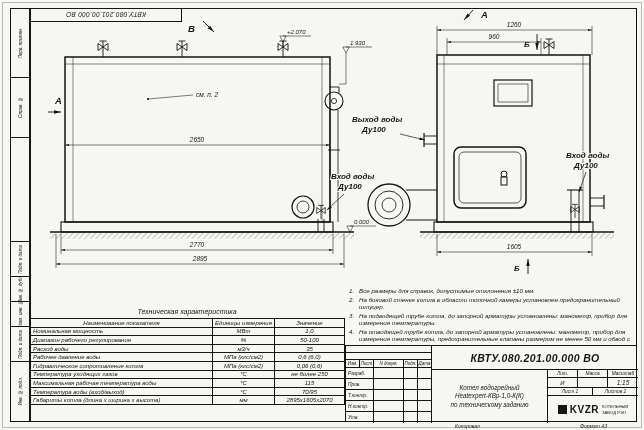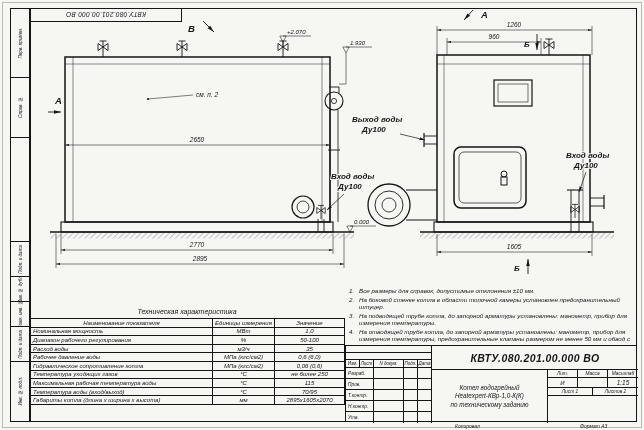--- a/index.html
+++ b/index.html
@@ -342,17 +342,25 @@
 
     <div class="cell br bb f48" style="left:202px;top:24px;width:30px;height:8px">Лит.</div>
     <div class="cell br bb f48" style="left:232px;top:24px;width:30px;height:8px">Масса</div>
     <div class="cell bb f48" style="left:262px;top:24px;width:30px;height:8px">Масштаб</div>
     <div class="cell br bb f6" style="left:202px;top:32px;width:30px;height:10px">И</div>
     <div class="cell br bb f6" style="left:232px;top:32px;width:30px;height:10px"></div>
     <div class="cell bb f65" style="left:262px;top:32px;width:30px;height:10px">1:15</div>
     <div class="cell br bb f48" style="left:202px;top:42px;width:45px;height:8px">Лист 1</div>
     <div class="cell bb f48" style="left:247px;top:42px;width:45px;height:8px">Листов 2</div>
 
+    <div class="cell logo-row" style="left:202px;top:50px;width:90px;height:27px">
+      <span class="logo-sq"></span>
+      <span class="logo-txt">KVZR</span>
+      <span class="logo-co">
+        <span>КОТЕЛЬНЫЙ</span>
+        <span>ЗАВОД РЭП</span>
+      </span>
+    </div>
   </div>
 
   <div class="under-frame" style="left:455px">Копировал</div>
   <div class="under-frame" style="left:580px">Формат А3</div>
 </div>
 
 </body></html>

